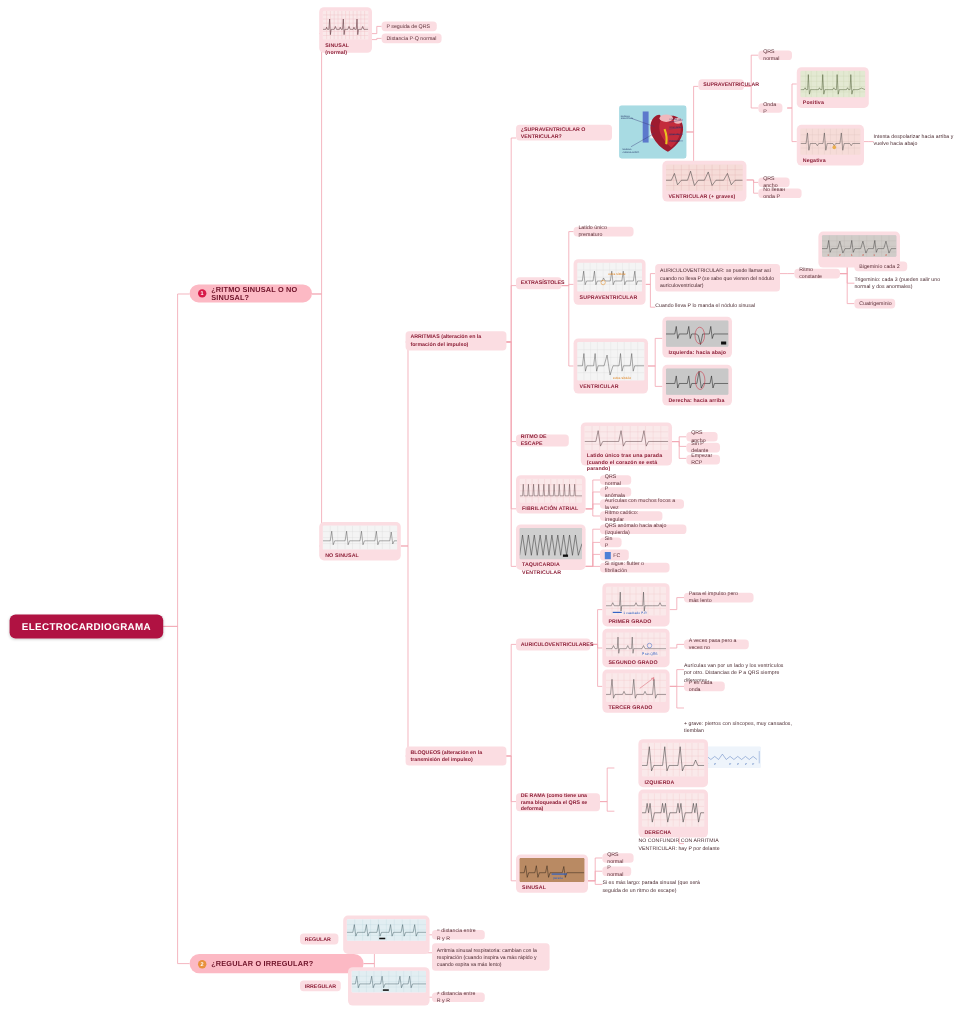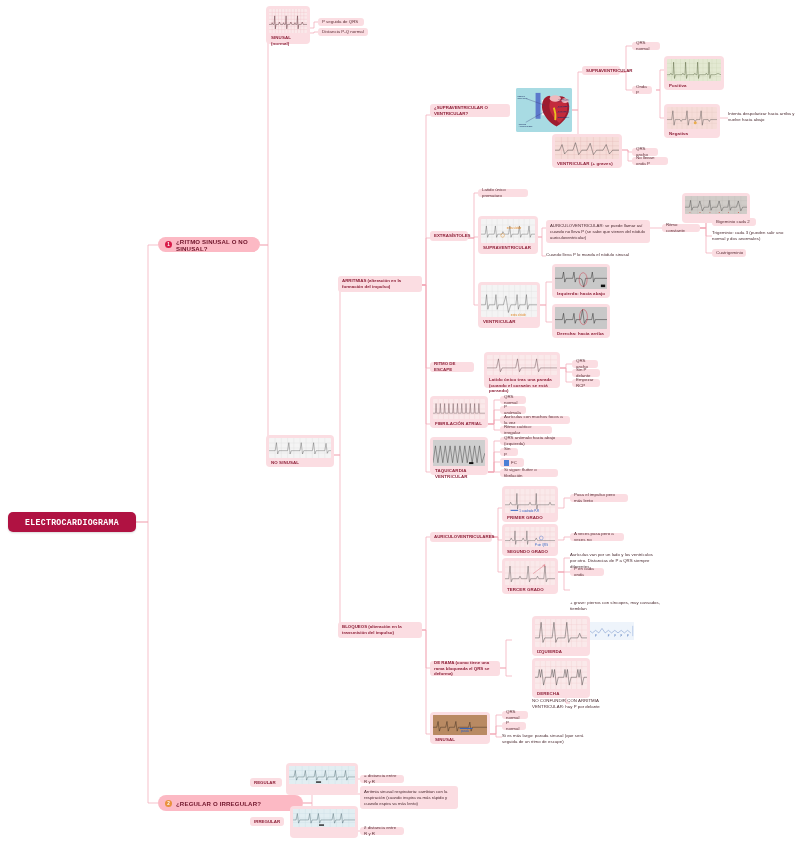--- a/index.html
+++ b/index.html
@@ -149,21 +149,21 @@
       <path d="M303 803 L312 803 L312 783 L316 783"></path>
       <path d="M303 803 L312 803 L312 822 L316 822"></path>
 
       <path d="M348 783 L354 783 L354 779 L360 779"></path>
       <path d="M348 783 L354 783 L354 794 L360 794"></path>
 
       <path d="M348 822 L354 822 L354 831 L360 831"></path>
     </g>
   </svg>
 
-  <div class="node root" style="left:8px;top:512px;width:128px;height:20px;font-family:Liberation Mono, monospace;">ELECTROCARDIOGRAMA</div>
+  <div class="node root" style="left:8px;top:512px;width:128px;height:20px;">ELECTROCARDIOGRAMA</div>
 
   <div class="node lvl1" style="left:158px;top:237px;width:102px;height:15px;">
     <span class="badge">1</span>
     <span>¿RITMO SINUSAL O NO SINUSAL?</span>
   </div>
 
   <div class="node card" style="left:266px;top:6px;width:44px;height:38px;">
     <div class="ecg g-pink" style="width:38px;height:24px;">
       <svg viewBox="0 0 120 70" preserveAspectRatio="none">
         <g stroke="#f0bfc4" stroke-width="1">

